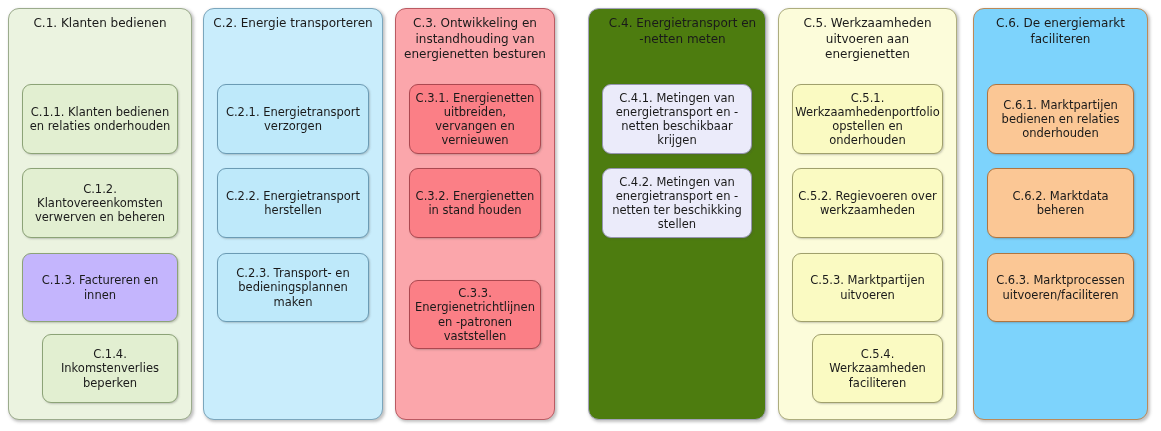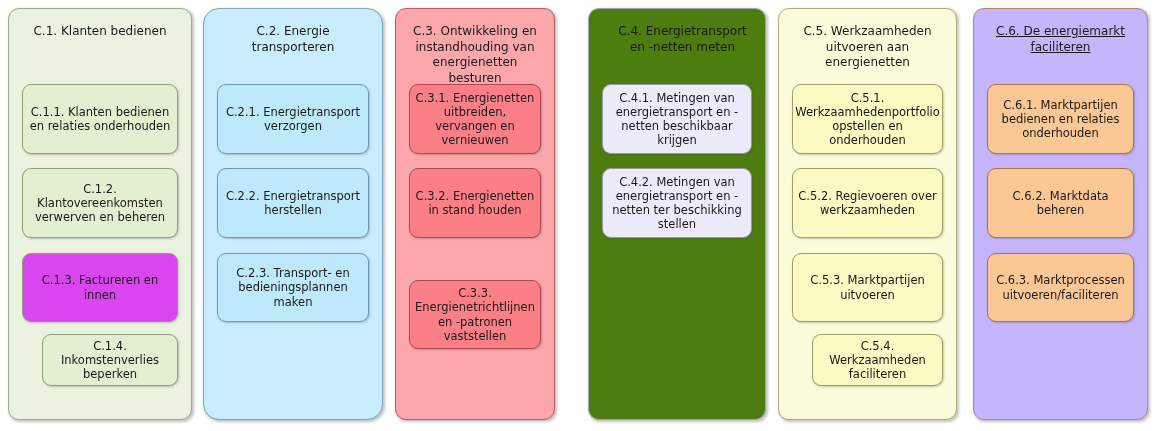--- a/index.html
+++ b/index.html
@@ -9,53 +9,53 @@
     color:#1a1a1a;
   }
   .canvas{position:relative;width:1161px;height:431px;overflow:hidden;}
   .column{
     position:absolute;top:8px;height:412px;
     border:1px solid #999;border-radius:11px;
     box-shadow:1.5px 1.5px 3px rgba(80,80,80,0.35);
     box-sizing:border-box;
   }
   .c0{left:8px;width:184px;}
-  .c1{left:203px;width:180px;border-radius:16px;}
+  .c1{left:203px;width:180px;}
   .c2{left:395px;width:160px;}
   .c3{left:588px;width:178px;}
   .c4{left:778px;width:179px;}
   .c5{left:973px;width:175px;}
   .col-title{
-    margin:8px;padding:7px 8px 0;
+    margin:0;padding:7px 8px 0;
     font-size:12px;font-weight:normal;line-height:1.3;
     text-align:center;
   }
   .item{
     position:absolute;left:13px;right:13px;
     border:1px solid #888;border-radius:9px;
     display:flex;align-items:center;justify-content:center;
     text-align:center;padding:2px 3px;box-sizing:border-box;
     font-size:11.5px;line-height:1.22;
     box-shadow:1px 1px 2px rgba(80,80,80,0.3);
   }
   .r1{top:75px;height:70px;}
   .r2{top:159px;height:70px;}
   .r3{top:244px;height:69px;}
-  .r4{top:325px;height:52px;margin-left:20px;}
+  .r4{top:325px;height:69px;margin-left:20px;}
 </style>
 </head>
 <body style="background: rgb(255, 255, 255); color: rgb(26, 26, 26);">
 
 <div class="canvas">
 
   <section class="column c0" style="background: rgb(235, 243, 224); border-color: rgb(155, 171, 140);">
     <h2 class="col-title">C.1. Klanten bedienen</h2>
     <div class="item r1" style="background: rgb(226, 239, 209); border-color: rgb(140, 163, 119);">C.1.1. Klanten bedienen en relaties onderhouden</div>
     <div class="item r2" style="background: rgb(226, 239, 209); border-color: rgb(140, 163, 119);">C.1.2. Klantovereenkomsten verwerven en beheren</div>
-    <div class="item r3" style="background: #d946ef; border-color: rgb(140, 163, 119);">C.1.3. Factureren en innen</div>
+    <div class="item r3" style="background: #c4b5fd; border-color: rgb(140, 163, 119);">C.1.3. Factureren en innen</div>
     <div class="item r4" style="background: rgb(226, 239, 209); border-color: rgb(140, 163, 119);">C.1.4. Inkomstenverlies beperken</div>
   </section>
 
   <section class="column c1" style="background: rgb(201, 237, 252); border-color: rgb(123, 166, 188);">
     <h2 class="col-title">C.2. Energie transporteren</h2>
     <div class="item r1" style="background: rgb(190, 233, 250); border-color: rgb(107, 155, 180);">C.2.1. Energietransport verzorgen</div>
     <div class="item r2" style="background: rgb(190, 233, 250); border-color: rgb(107, 155, 180);">C.2.2. Energietransport herstellen</div>
     <div class="item r3" style="background: rgb(190, 233, 250); border-color: rgb(107, 155, 180);">C.2.3. Transport- en bedieningsplannen maken</div>
   </section>
 
@@ -73,20 +73,20 @@
   </section>
 
   <section class="column c4" style="background: rgb(252, 252, 218); border-color: rgb(173, 173, 126);">
     <h2 class="col-title">C.5. Werkzaamheden uitvoeren aan energienetten</h2>
     <div class="item r1" style="background: rgb(250, 250, 194); border-color: rgb(160, 160, 108);">C.5.1. Werkzaamhedenportfolio opstellen en onderhouden</div>
     <div class="item r2" style="background: rgb(250, 250, 194); border-color: rgb(160, 160, 108);">C.5.2. Regievoeren over werkzaamheden</div>
     <div class="item r3" style="background: rgb(250, 250, 194); border-color: rgb(160, 160, 108);">C.5.3. Marktpartijen uitvoeren</div>
     <div class="item r4" style="background: rgb(250, 250, 194); border-color: rgb(160, 160, 108);">C.5.4. Werkzaamheden faciliteren</div>
   </section>
 
-  <section class="column c5" style="background: #c4b5fd; border-color: rgb(188, 138, 88); text-decoration: underline;">
+  <section class="column c5" style="background: #7dd3fc; border-color: rgb(188, 138, 88);">
     <h2 class="col-title">C.6. De energiemarkt faciliteren</h2>
     <div class="item r1" style="background: rgb(251, 199, 149); border-color: rgb(175, 117, 64);">C.6.1. Marktpartijen bedienen en relaties onderhouden</div>
     <div class="item r2" style="background: rgb(251, 199, 149); border-color: rgb(175, 117, 64);">C.6.2. Marktdata beheren</div>
     <div class="item r3" style="background: rgb(251, 199, 149); border-color: rgb(175, 117, 64); text-align: center;">C.6.3. Marktprocessen uitvoeren/faciliteren</div>
   </section>
 
 </div>
 
 </body></html>

